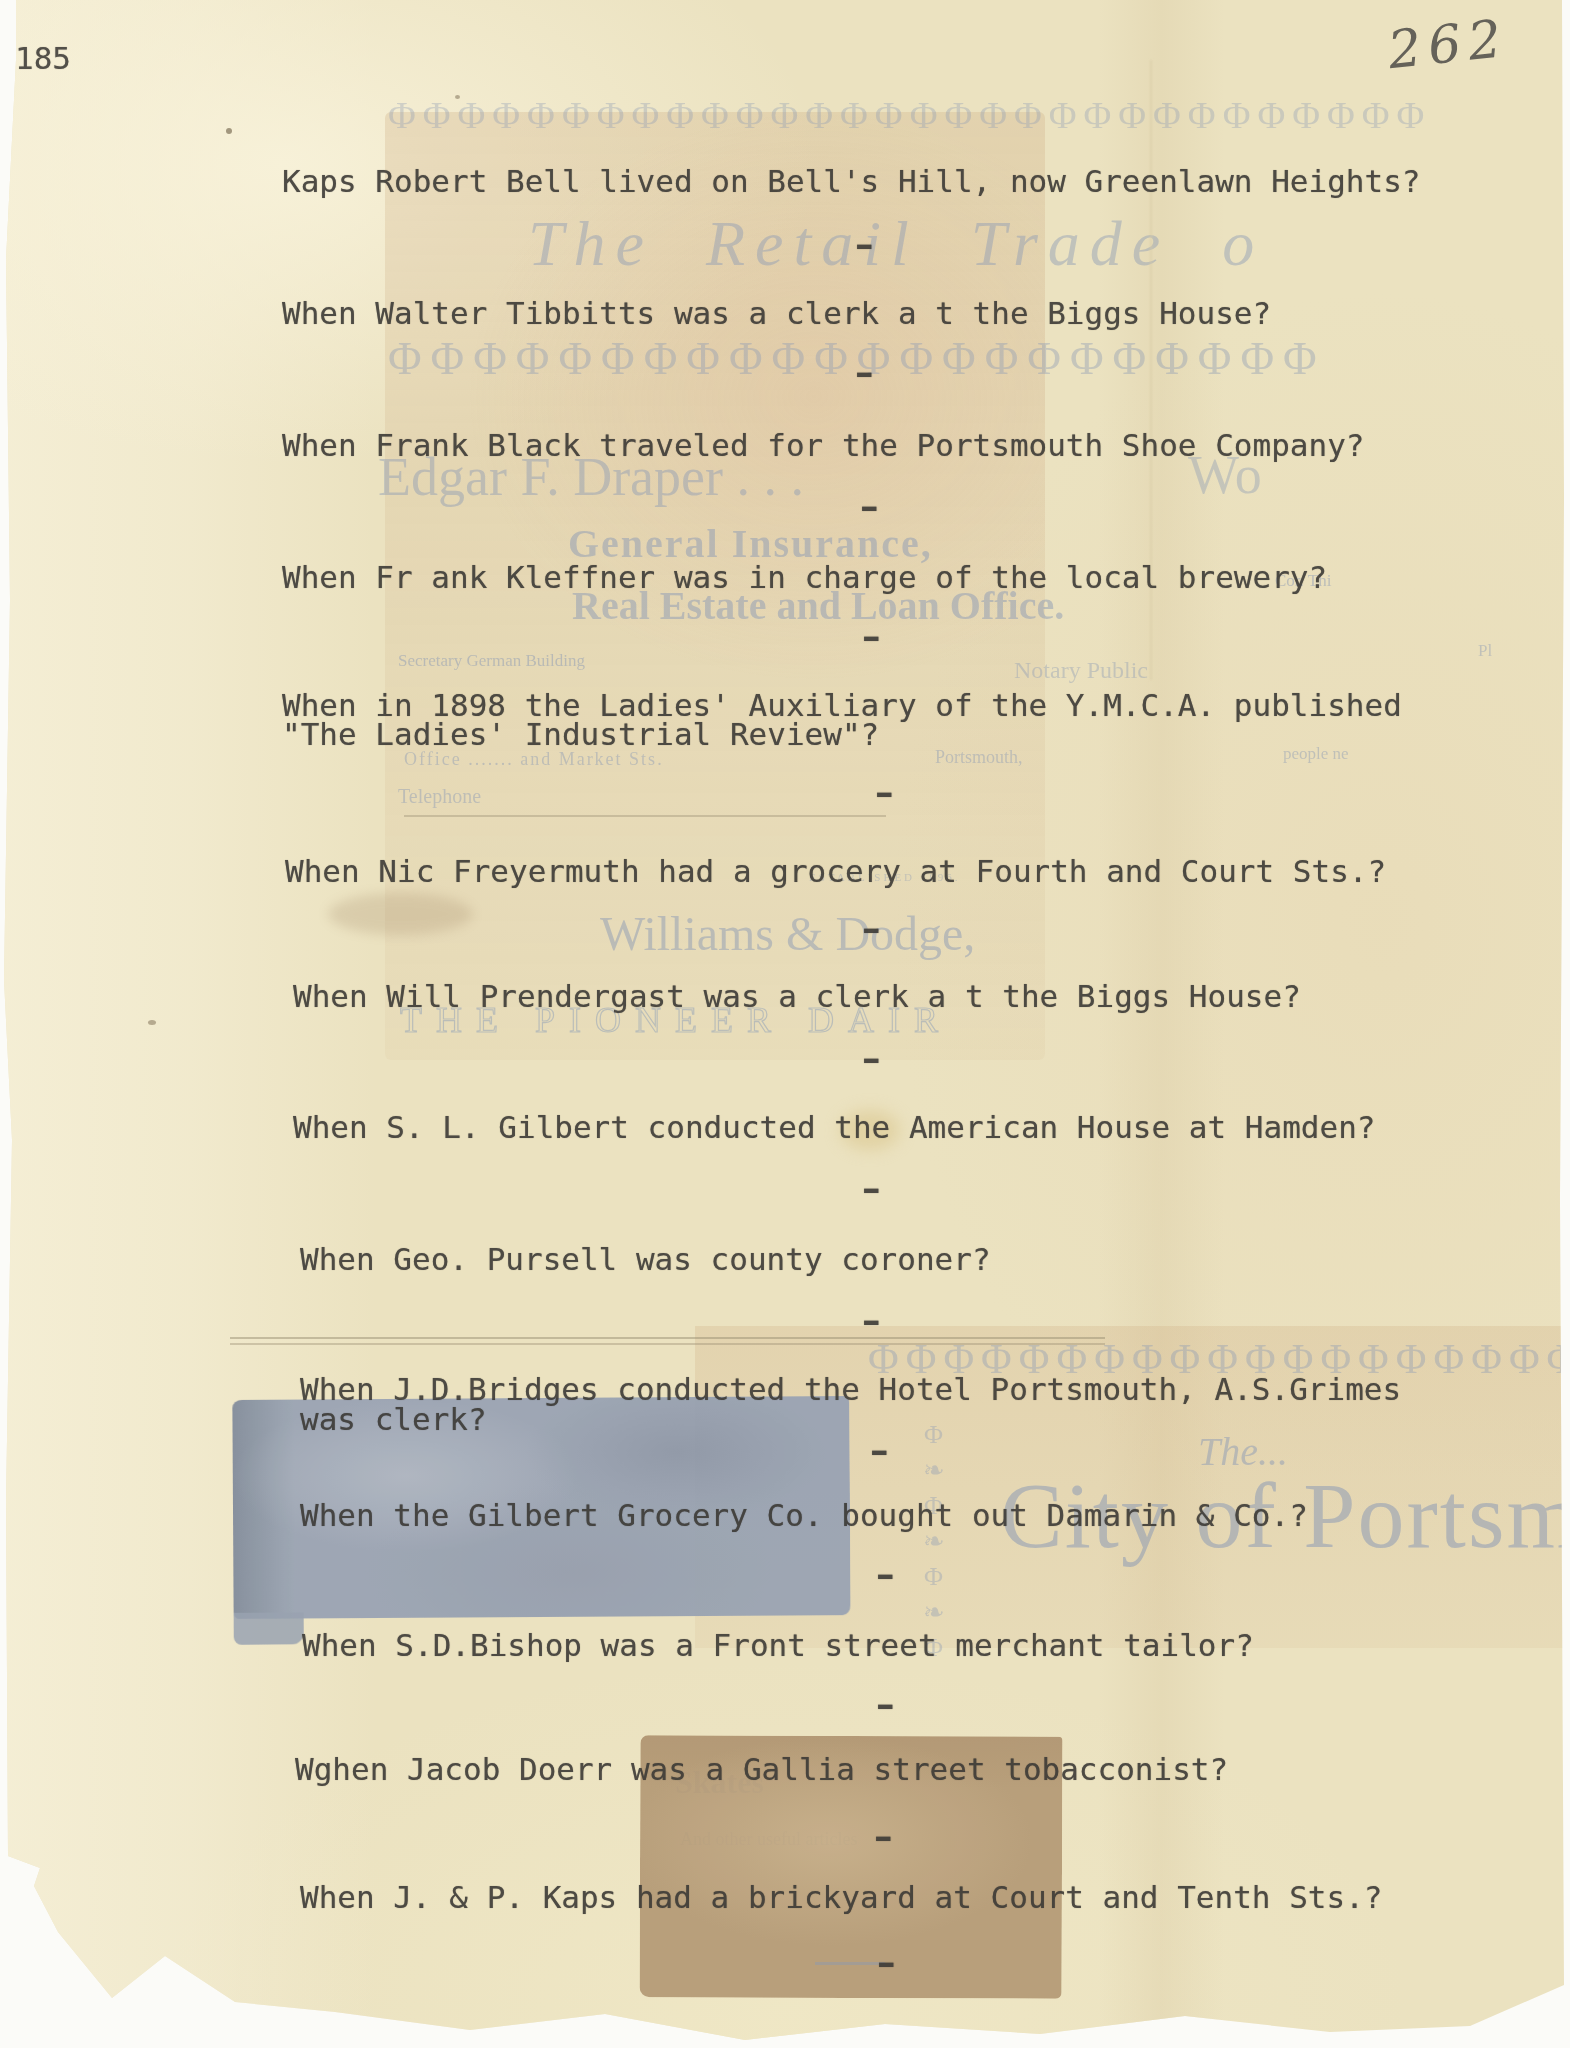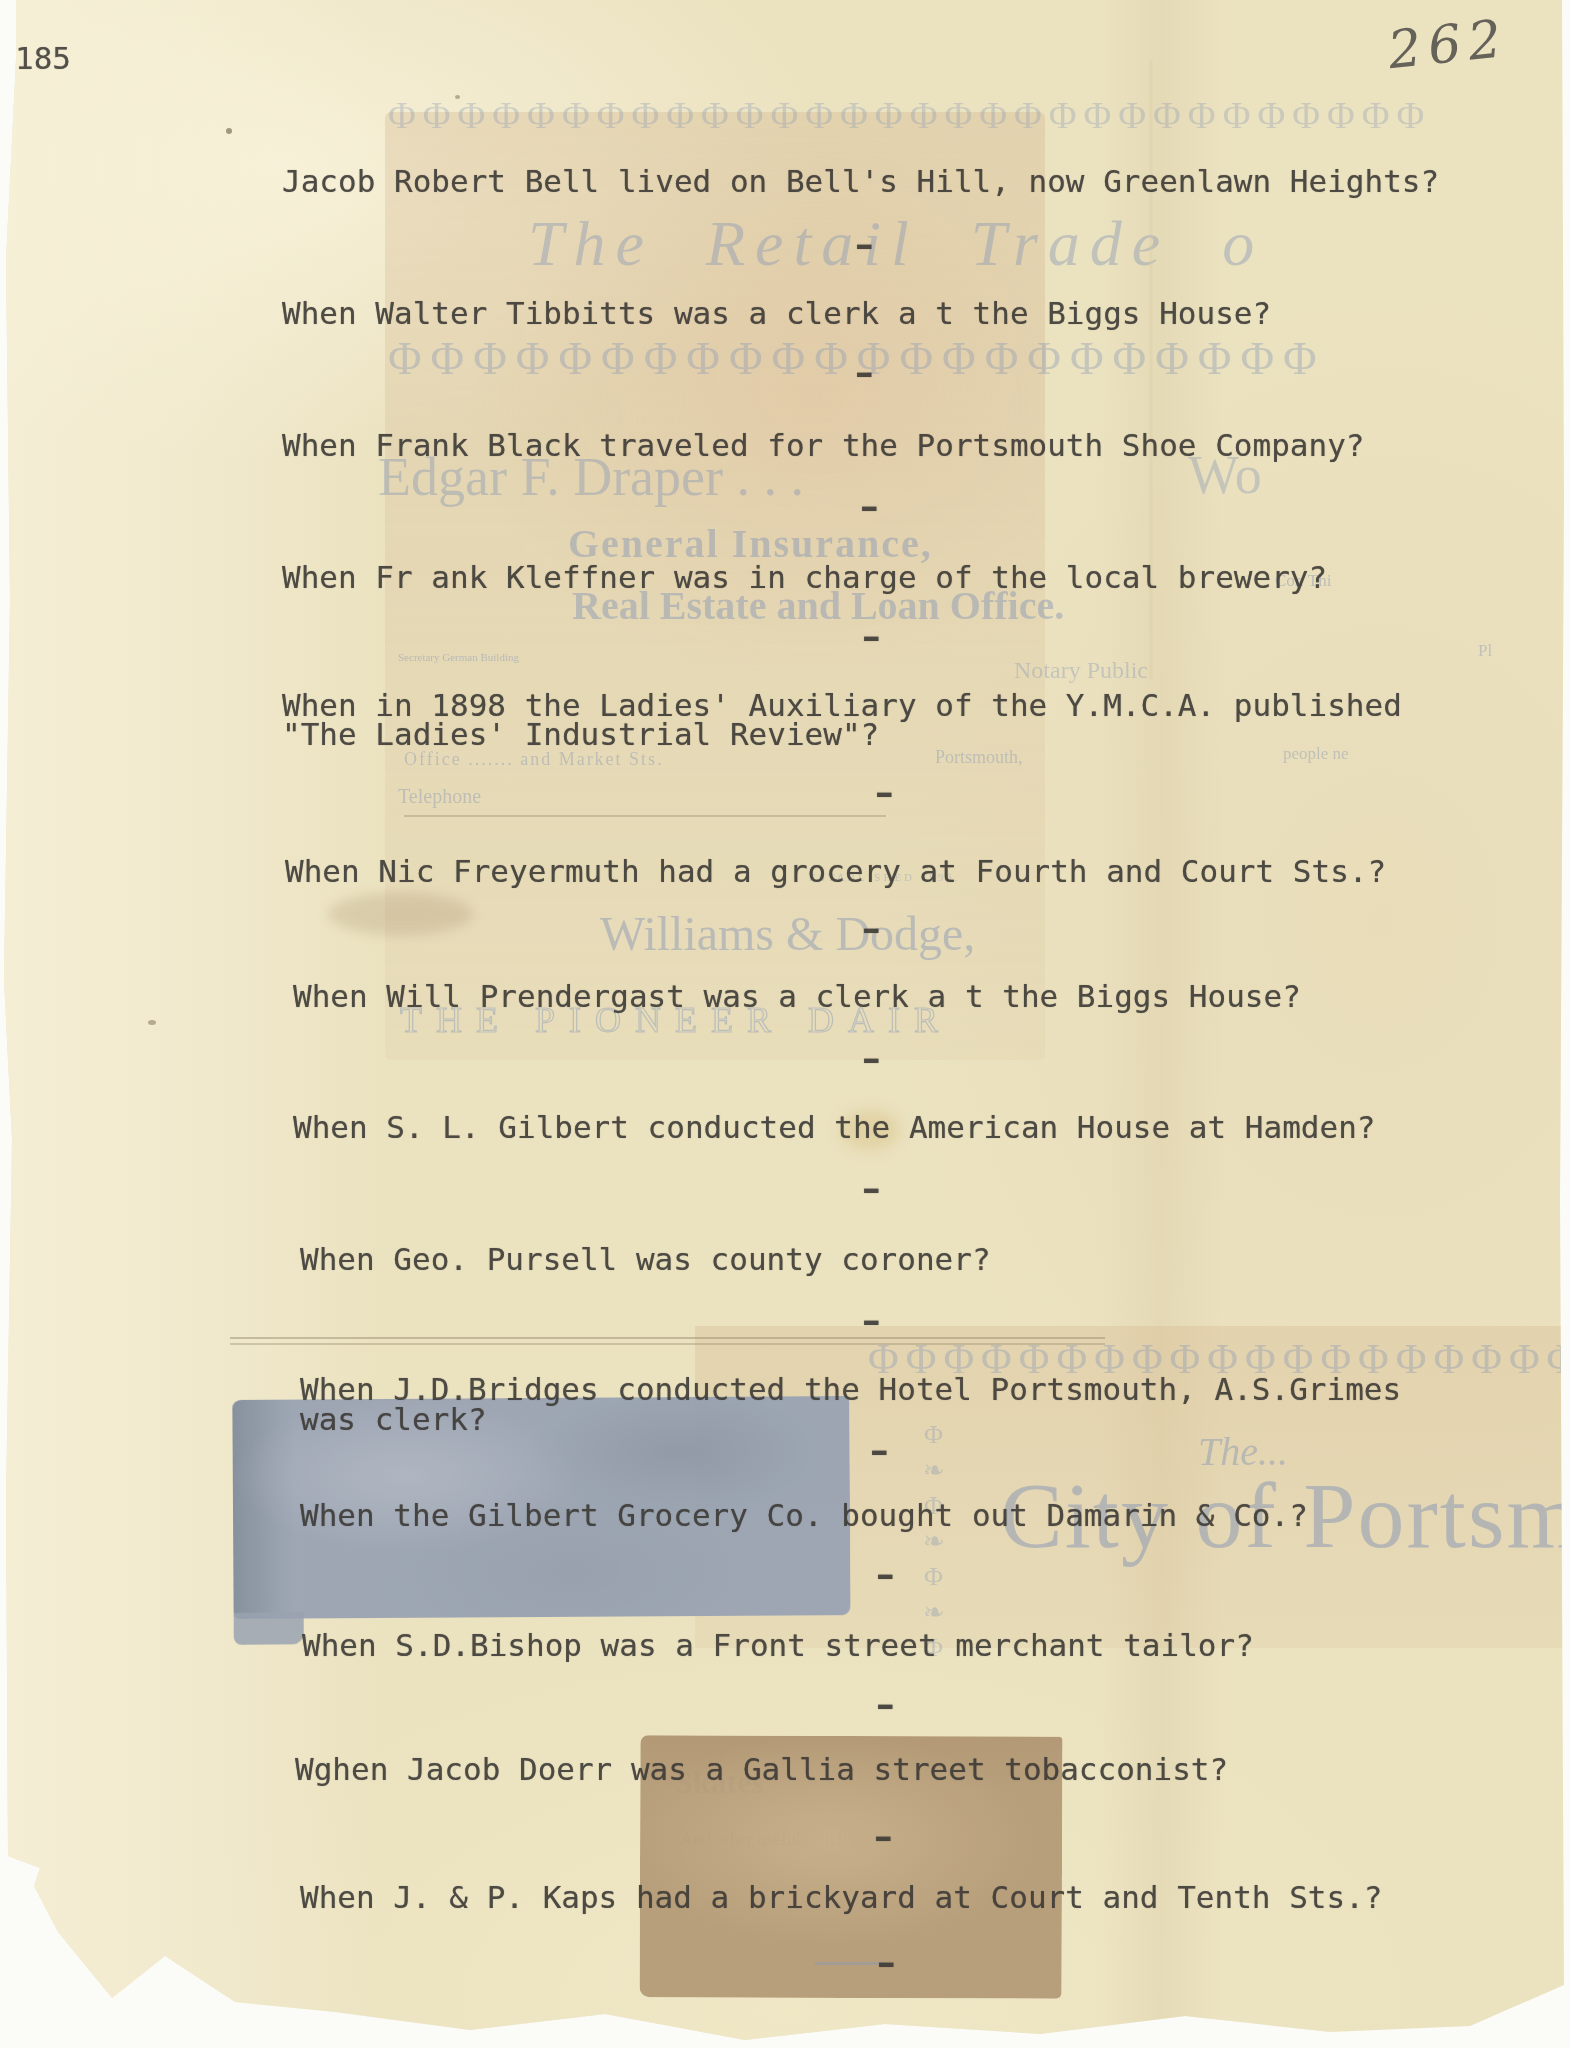--- a/index.html
+++ b/index.html
@@ -100,21 +100,21 @@
   <div id="clip-mid" class="clip"></div>
   <div id="ghosts">
       <div class="ghost" style="left: 388px; top: 96px; font-size: 38px; opacity: 0.35; letter-spacing: 7px;">ΦΦΦΦΦΦΦΦΦΦΦΦΦΦΦΦΦΦΦΦΦΦΦΦΦΦΦΦΦΦ</div>
       <div class="ghost" style="left: 528px; top: 212px; font-size: 64px; opacity: 0.45; letter-spacing: 10px; word-spacing: 26px; font-style: italic;">The Retail Trade o</div>
       <div class="ghost" style="left: 388px; top: 336px; font-size: 46px; opacity: 0.4; letter-spacing: 9px;">ΦΦΦΦΦΦΦΦΦΦΦΦΦΦΦΦΦΦΦΦΦΦ</div>
       <div class="ghost" style="left: 378px; top: 450px; font-size: 54px; opacity: 0.45;">Edgar F. Draper . . .</div>
       <div class="ghost" style="left: 1188px; top: 448px; font-size: 54px; opacity: 0.4;">Wo</div>
       <div class="ghost" style="left: 568px; top: 524px; font-size: 40px; opacity: 0.5; letter-spacing: 2px; font-weight: bold;">General Insurance,</div>
       <div class="ghost" style="left: 572px; top: 586px; font-size: 40px; opacity: 0.5; font-weight: bold;">Real Estate and Loan Office.</div>
       <div class="ghost" style="left: 1275px; top: 572px; font-size: 17px; opacity: 0.5;">Cor. Thi</div>
-      <div class="ghost" style="left: 398px; top: 652px; font-size: 11px; opacity: 0.5;">Secretary German Building</div>
+      <div class="ghost" style="left: 398px; top: 652px; font-size: 17px; opacity: 0.5;">Secretary German Building</div>
       <div class="ghost" style="left: 1014px; top: 658px; font-size: 24px; opacity: 0.4;">Notary Public</div>
       <div class="ghost" style="left: 1478px; top: 642px; font-size: 17px; opacity: 0.45; text-align: center;">Pl</div>
       <div class="ghost" style="left: 404px; top: 750px; font-size: 18px; opacity: 0.45; letter-spacing: 2px;">Office ....... and Market Sts.</div>
       <div class="ghost" style="left: 935px; top: 748px; font-size: 18px; opacity: 0.45;">Portsmouth,</div>
       <div class="ghost" style="left: 1283px; top: 745px; font-size: 17px; opacity: 0.45;">people ne</div>
       <div class="ghost" style="left: 398px; top: 786px; font-size: 20px; opacity: 0.45;">Telephone</div>
       <div class="ghost" style="left: 770px; top: 872px; font-size: 11px; opacity: 0.4; letter-spacing: 3px; margin-left: 39px;">ESTABLISHED 1896.</div>
       <div class="ghost" style="left: 600px; top: 910px; font-size: 48px; opacity: 0.5; ">Williams &amp; Dodge,</div>
       <div class="ghost outline" style="left: 400px; top: 1002px; font-size: 36px; opacity: 0.5; letter-spacing: 14px;">THE PIONEER DAIR</div>
       <div class="ghost" style="left: 868px; top: 1338px; font-size: 42px; opacity: 0.4; letter-spacing: 7px;">ΦΦΦΦΦΦΦΦΦΦΦΦΦΦΦΦΦΦΦΦ</div>
@@ -132,21 +132,21 @@
       <div class="stain" style="left: 404px; top: 815px; width: 482px; height: 1.5px; background: rgb(154, 143, 116); opacity: 0.4;"></div>
       <div class="stain" style="left: 815px; top: 1962px; width: 70px; height: 3px; background: rgb(141, 153, 173); opacity: 0.5;"></div>
       <div class="stain" style="left: 328px; top: 893px; width: 145px; height: 42px; background: rgb(138, 107, 74); opacity: 0.18; filter: blur(6px); border-radius: 50%;"></div>
       <div class="stain" style="left: 226px; top: 128px; width: 6px; height: 6px; background: rgb(107, 91, 67); opacity: 0.6; border-radius: 50%;"></div>
       <div class="stain" style="left: 455px; top: 95px; width: 5px; height: 4px; background: rgb(107, 91, 67); opacity: 0.45; border-radius: 50%;"></div>
       <div class="stain" style="left: 148px; top: 1020px; width: 8px; height: 5px; background: rgb(122, 106, 80); opacity: 0.5; border-radius: 50%;"></div>
       <div class="stain" style="left: 840px; top: 1110px; width: 60px; height: 40px; background: rgb(216, 195, 135); opacity: 0.5; filter: blur(8px); border-radius: 50%;"></div>
       <div class="stain" style="left: 1150px; top: 60px; width: 2px; height: 620px; background: rgb(216, 203, 164); opacity: 0.6; filter: blur(1px);"></div>
     </div>
   <div id="typed-layer">
-      <div class="typed" style="left: 282px; top: 166px;">Jacob Robert Bell lived on Bell's Hill, now Greenlawn Heights?</div>
+      <div class="typed" style="left: 282px; top: 166px;">Kaps Robert Bell lived on Bell's Hill, now Greenlawn Heights?</div>
       <div class="typed" style="left: 282px; top: 298px;">When Walter Tibbitts was a clerk a t the Biggs House?</div>
       <div class="typed" style="left: 282px; top: 430px;">When Frank Black traveled for the Portsmouth Shoe Company?</div>
       <div class="typed" style="left: 282px; top: 562px;">When Fr ank Kleffner was in charge of the local brewery?</div>
       <div class="typed" style="left: 282px; top: 690px;">When in 1898 the Ladies' Auxiliary of the Y.M.C.A. published</div>
       <div class="typed" style="left: 282px; top: 719px;">"The Ladies' Industrial Review"?</div>
       <div class="typed" style="left: 285px; top: 856px;">When Nic Freyermuth had a grocery at Fourth and Court Sts.?</div>
       <div class="typed" style="left: 293px; top: 981px;">When Will Prendergast was a clerk a t the Biggs House?</div>
       <div class="typed" style="left: 293px; top: 1112px;">When S. L. Gilbert conducted the American House at Hamden?</div>
       <div class="typed" style="left: 300px; top: 1244px;">When Geo. Pursell was county coroner?</div>
       <div class="typed" style="left: 300px; top: 1374px;">When J.D.Bridges conducted the Hotel Portsmouth, A.S.Grimes</div>

